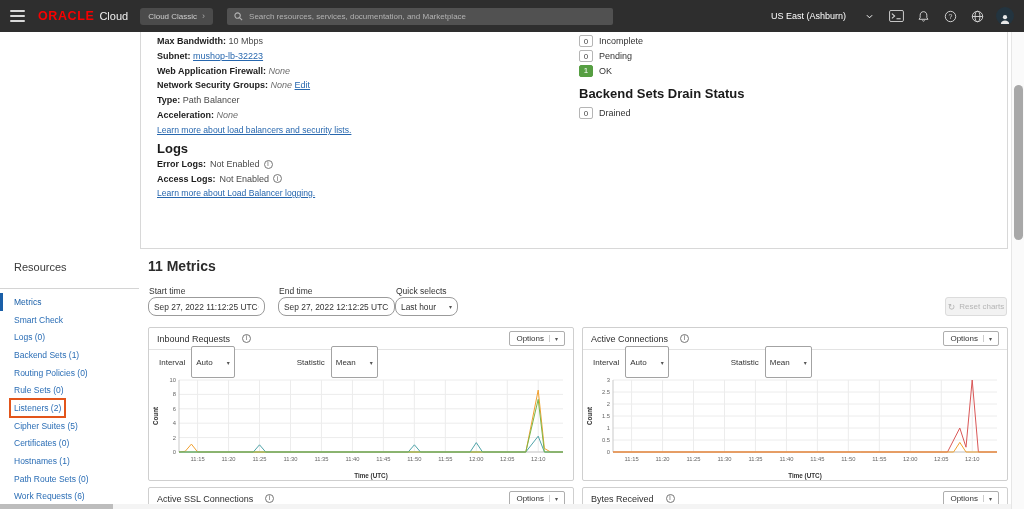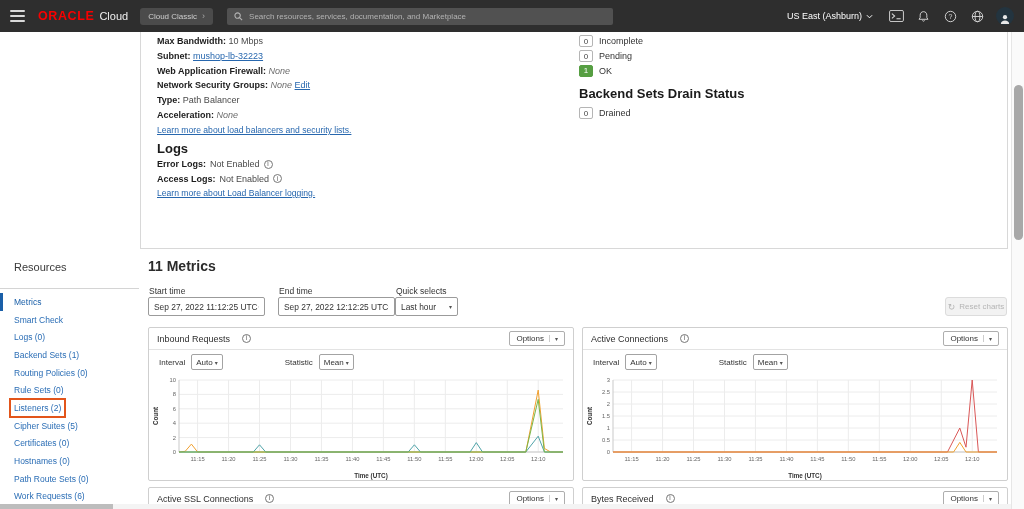--- a/index.html
+++ b/index.html
@@ -16,21 +16,21 @@
 .brand{margin-left:13px;display:flex;align-items:baseline;gap:5px;white-space:nowrap}
 .brand .oracle{color:#f80000;font-weight:bold;font-size:12.5px;letter-spacing:.6px}
 .brand .cloudw{color:#f0f0f0;font-size:11px}
 .pill{margin-left:12px;background:#4b4b4b;border:none;color:#cfcfcf;font-size:8px;height:17px;
   padding:0 8px;border-radius:3px;display:flex;align-items:center;gap:5px;font-family:inherit;cursor:pointer;white-space:nowrap}
 .pill .chev{font-size:9px;color:#a8a8a8}
 .search{margin-left:14px;width:386px;height:17px;background:#515151;border-radius:2px;
   display:flex;align-items:center;gap:6px;padding:0 7px;cursor:text}
 .search .ph{color:#b3b3b3;font-size:8px;white-space:nowrap}
 .tb-spacer{flex:1}
-.region{color:#fff;font-size:9px;display:flex;align-items:center;gap:4px;margin-right:6px;cursor:pointer;white-space:nowrap}
+.region{color:#fff;font-size:9px;display:flex;align-items:center;gap:20px;margin-right:6px;cursor:pointer;white-space:nowrap}
 .tb-icon{width:19px;height:19px;display:flex;align-items:center;justify-content:center;margin-left:8px;cursor:pointer}
 .avatar{width:18px;height:18px;border-radius:50%;background:#23343f;display:flex;align-items:flex-end;
   justify-content:center;margin-left:9px;overflow:hidden;cursor:pointer}
 
 
 .details-card{position:absolute;left:140px;top:28px;width:868px;height:221px;background:#fff;
   border:1px solid #d8d8d8;border-top:none}
 .dleft{position:absolute;left:16px;top:6px;width:470px;white-space:nowrap}
 .frow{font-size:9px;line-height:14.8px}
 .flabel{font-weight:bold;color:#1c1c1c}
@@ -57,21 +57,21 @@
 .side-item{height:17.7px;display:flex;align-items:center;padding-left:14px;font-size:8.5px;cursor:pointer}
 .side-item a{color:#2a6db5;text-decoration:none}
 .side-item.active{border-left:3px solid #1a5fa8;padding-left:11px}
 .side-item.active a{font-weight:normal;color:#1a5fa8}
 .side-item.hl a{outline:2px solid #e2551b;outline-offset:3px}
 
 
 .m-heading{position:absolute;left:148px;top:258px;font-size:14px;font-weight:bold;color:#2b2b2b}
 .ctl-label{position:absolute;top:286px;font-size:8.5px;color:#333}
 #lbl-start{left:149px}#lbl-end{left:279px}#lbl-quick{left:396px}
-.datebox,.quickbox{position:absolute;top:297px;height:19px;border:1px solid #9b9b9b;border-radius:2px;
+.datebox,.quickbox{position:absolute;top:297px;height:19px;border:1px solid #9b9b9b;border-radius:8px;
   background:#fff;display:flex;align-items:center;justify-content:space-between;padding:0 5px;
   font-size:8.4px;color:#333;cursor:pointer;white-space:nowrap}
 #date-start{left:148px;width:117px}
 #date-end{left:278px;width:117px}
 .quickbox{left:395px;width:63px}
 .quickbox .dd,.sel .dd,.opt-btn .ddc{font-size:6px;color:#555}
 .resetbtn{position:absolute;left:945px;top:297px;width:62px;height:19px;background:#f2f2f2;
   border:1px solid #dcdcdc;border-radius:3px;color:#b5b5b5;font-size:8px;display:flex;
   align-items:center;justify-content:center;gap:4px;font-family:inherit;white-space:nowrap}
 .resetbtn .ric{font-size:9px}
@@ -80,22 +80,22 @@
 .charts{position:absolute;left:148px;top:327px;width:860px;display:grid;
   grid-template-columns:426px 426px;column-gap:8px;row-gap:6px}
 .chart-card{width:426px;height:154px;border:1px solid #cfcfcf;border-radius:2px;background:#fff;overflow:hidden}
 .cc-head{height:22px;display:flex;align-items:center;justify-content:space-between;padding:0 8px;
   border-bottom:1px solid #e3e3e3}
 .cc-title{font-size:9px;color:#2f2f2f;display:flex;align-items:center;gap:12px;white-space:nowrap}
 .opt-btn{font-size:8px;color:#333;border:1px solid #aeaeae;border-radius:2px;padding:2px 6px;
   background:#fff;display:flex;align-items:center;gap:5px;font-family:inherit;cursor:pointer}
 .opt-btn .dd{border-left:1px solid #ccc;padding-left:5px;font-size:6px;color:#555}
 .cc-ctls{height:24px;display:flex;align-items:center;padding:0 10px;font-size:8px;color:#333;white-space:nowrap}
-.sel{border:1px solid #a3a3a3;border-radius:2px;height:16px;display:inline-flex;align-items:center;
-  gap:2px;padding:0 4px;margin-left:6px;font-size:8px;background:#fff;cursor:pointer}
+.sel{border:1px solid #a3a3a3;border-radius:2px;height:32px;display:inline-flex;align-items:center;
+  gap:14px;padding:0 4px;margin-left:6px;font-size:8px;background:#fff;cursor:pointer}
 .stat-lbl{margin-left:62px}
 
 
 .vscroll{position:absolute;right:0;top:28px;width:13px;height:481px;background:#fafafa;border-left:1px solid #e6e6e6}
 .vthumb{position:absolute;left:2px;top:57px;width:9px;height:155px;background:#a8a8a8;border-radius:5px}
 .hscroll{position:absolute;left:0;bottom:0;height:5px;width:1011px;background:#f4f4f4}
 .hthumb{position:absolute;left:0;top:0;height:5px;width:113px;background:#bdbdbd}
 </style>
 </head>
 <body>
@@ -238,21 +238,21 @@
       <div class="side-item hl">
         <a href="#">Listeners (2)</a>
       </div>
       <div class="side-item">
         <a href="#">Cipher Suites (5)</a>
       </div>
       <div class="side-item">
         <a href="#">Certificates (0)</a>
       </div>
       <div class="side-item">
-        <a href="#">Hostnames (0)</a>
+        <a href="#">Hostnames (1)</a>
       </div>
       <div class="side-item">
         <a href="#">Path Route Sets (0)</a>
       </div>
       <div class="side-item">
         <a href="#">Work Requests (6)</a>
       </div>
     </nav>
 
   <h2 class="m-heading">11 Metrics</h2>

